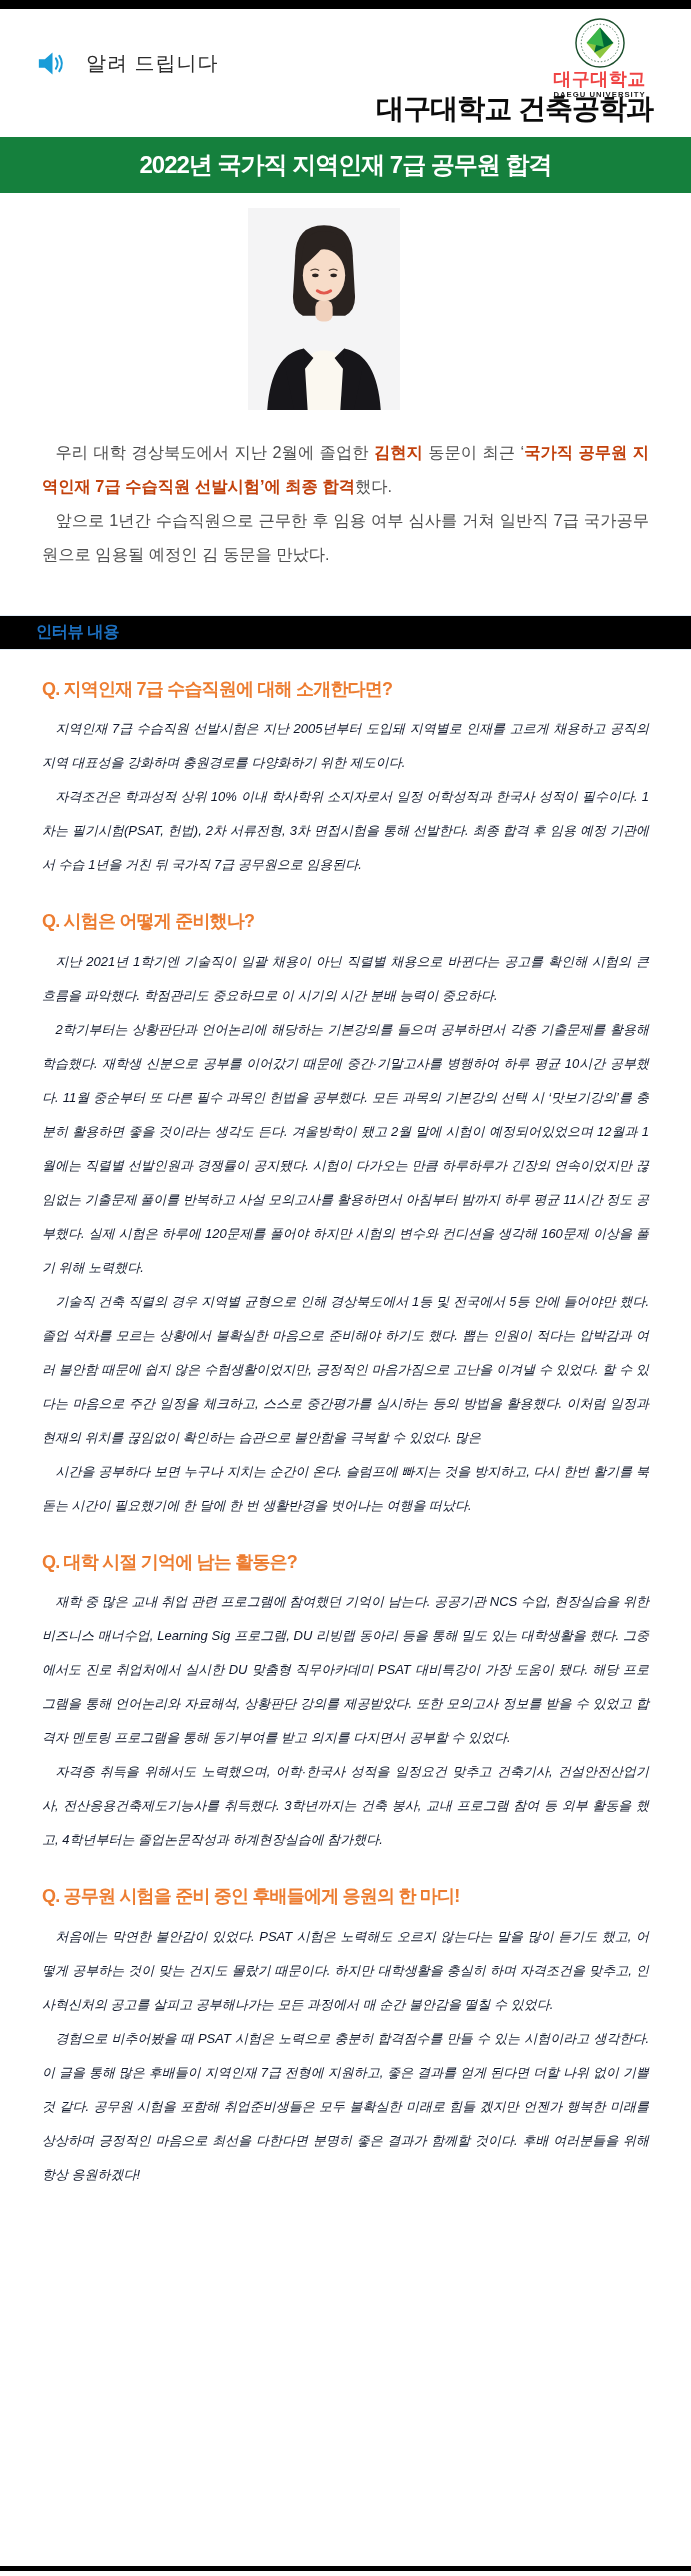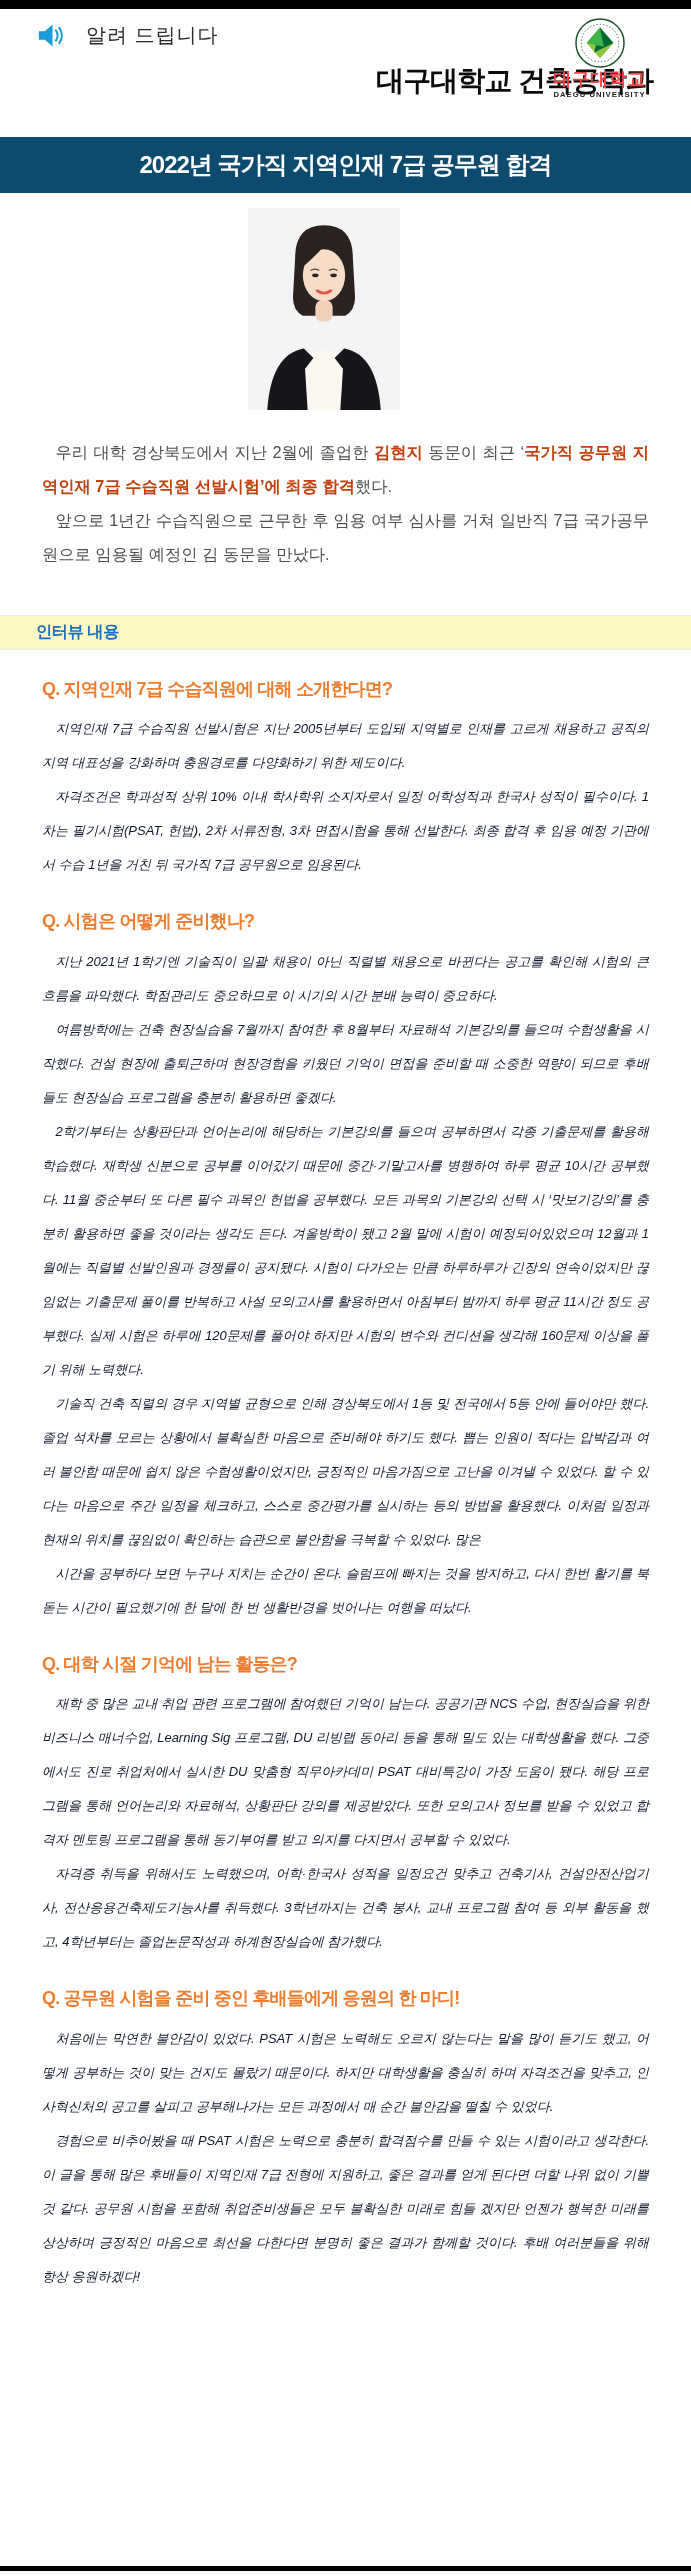--- a/index.html
+++ b/index.html
@@ -6,45 +6,45 @@
   body{
     width:691px;height:2576px;overflow:hidden;background:#ffffff;
     font-family:"Liberation Sans","DejaVu Sans",sans-serif;
     -webkit-font-smoothing:antialiased;
   }
   .top-bar{height:8.6px;background:#000000;}
   .bottom-bar{height:4.8px;background:#000000;position:absolute;bottom:0;left:0;width:691px;}
   .page{position:relative;width:691px;height:2571px;}
 
   
-  .header{position:relative;padding:7px 38px 0;height:128px;box-sizing:border-box;}
+  .header{position:relative;padding:35px 38px 0;height:128px;box-sizing:border-box;}
   .notice-row{display:flex;align-items:center;gap:19px;margin-top:5.8px;}
   .speaker-icon{width:29px;height:29px;flex:0 0 auto;}
   .notice-label{font-size:20px;color:#2b2b2b;letter-spacing:1px;}
   .univ-logo{position:absolute;top:9.6px;right:35px;width:113px;text-align:center;}
   .emblem{width:50px;height:50px;margin:0 auto 1.9px;display:block;}
   .logo-kr{font-size:18px;font-weight:bold;color:#ef4444;letter-spacing:0.5px;line-height:1.1;}
   .logo-en{font-size:7.7px;font-weight:bold;color:#222;letter-spacing:1px;}
   .dept-title{text-align:right;font-size:28px;font-weight:bold;color:#0b0b0b;margin-top:11.5px;letter-spacing:-1px;}
 
   
-  .banner{height:56px;background:#0c4a6e;display:flex;align-items:center;justify-content:center;}
+  .banner{height:56px;background:#15803d;display:flex;align-items:center;justify-content:center;}
   .banner-title{color:#ffffff;font-size:24px;font-weight:bold;letter-spacing:-1px;}
 
   
   .photo-wrap{margin:15.4px 0 0 248px;width:152px;height:202px;background:#f3f3f4;overflow:hidden;position:relative;}
   .photo-wrap svg{display:block;}
 
   
   .intro{padding:25px 42px 0;color:#4f4f4f;font-size:16.3px;line-height:34px;text-align:justify;}
   .intro p{margin:0;text-indent:13.4px;}
   .intro b{color:#c2410c;}
 
   
-  .section-band{margin-top:44px;height:33px;background:#fef9c3;display:flex;align-items:center;
+  .section-band{margin-top:44px;height:33px;background:#000000;display:flex;align-items:center;
                 padding-left:36px;border-top:1px solid #e3eef8;border-bottom:1px solid #e3eef8;}
   .section-band .band-title{color:#1c6fbf;font-size:16.3px;font-weight:bold;letter-spacing:-0.5px;}
 
   
   .qa-list{padding:0 42px;}
   .qa{margin-top:27px;}
   .qa-question{color:#ed7d31;font-size:18px;font-weight:bold;letter-spacing:-0.8px;margin:0 0 11.5px;}
   .qa-answer p{margin:0;color:#0f172a;font-size:13px;line-height:34px;text-align:justify;text-indent:13.4px;font-style:italic;}
 </style>
 </head>
@@ -126,21 +126,20 @@
       <div class="qa-answer">
         <p>지역인재 7급 수습직원 선발시험은 지난 2005년부터 도입돼 지역별로 인재를 고르게 채용하고 공직의 지역 대표성을 강화하며 충원경로를 다양화하기 위한 제도이다.</p>
         <p>자격조건은 학과성적 상위 10% 이내 학사학위 소지자로서 일정 어학성적과 한국사 성적이 필수이다. 1차는 필기시험(PSAT, 헌법), 2차 서류전형, 3차 면접시험을 통해 선발한다. 최종 합격 후 임용 예정 기관에서 수습 1년을 거친 뒤 국가직 7급 공무원으로 임용된다.</p>
       </div>
     </div>
 
     <div class="qa">
       <h3 class="qa-question">Q. 시험은 어떻게 준비했나?</h3>
       <div class="qa-answer">
         <p>지난 2021년 1학기엔 기술직이 일괄 채용이 아닌 직렬별 채용으로 바뀐다는 공고를 확인해 시험의 큰 흐름을 파악했다. 학점관리도 중요하므로 이 시기의 시간 분배 능력이 중요하다.</p>
-        <p>여름방학에는 건축 현장실습을 7월까지 참여한 후 8월부터 자료해석 기본강의를 들으며 수험생활을 시작했다. 건설 현장에 출퇴근하며 현장경험을 키웠던 기억이 면접을 준비할 때 소중한 역량이 되므로 후배들도 현장실습 프로그램을 충분히 활용하면 좋겠다.</p>
         <p>2학기부터는 상황판단과 언어논리에 해당하는 기본강의를 들으며 공부하면서 각종 기출문제를 활용해 학습했다. 재학생 신분으로 공부를 이어갔기 때문에 중간·기말고사를 병행하여 하루 평균 10시간 공부했다. 11월 중순부터 또 다른 필수 과목인 헌법을 공부했다. 모든 과목의 기본강의 선택 시 ‘맛보기강의’를 충분히 활용하면 좋을 것이라는 생각도 든다. 겨울방학이 됐고 2월 말에 시험이 예정되어있었으며 12월과 1월에는 직렬별 선발인원과 경쟁률이 공지됐다. 시험이 다가오는 만큼 하루하루가 긴장의 연속이었지만 끊임없는 기출문제 풀이를 반복하고 사설 모의고사를 활용하면서 아침부터 밤까지 하루 평균 11시간 정도 공부했다. 실제 시험은 하루에 120문제를 풀어야 하지만 시험의 변수와 컨디션을 생각해 160문제 이상을 풀기 위해 노력했다.</p>
         <p>기술직 건축 직렬의 경우 지역별 균형으로 인해 경상북도에서 1등 및 전국에서 5등 안에 들어야만 했다. 졸업 석차를 모르는 상황에서 불확실한 마음으로 준비해야 하기도 했다. 뽑는 인원이 적다는 압박감과 여러 불안함 때문에 쉽지 않은 수험생활이었지만, 긍정적인 마음가짐으로 고난을 이겨낼 수 있었다. 할 수 있다는 마음으로 주간 일정을 체크하고, 스스로 중간평가를 실시하는 등의 방법을 활용했다. 이처럼 일정과 현재의 위치를 끊임없이 확인하는 습관으로 불안함을 극복할 수 있었다. 많은</p>
         <p>시간을 공부하다 보면 누구나 지치는 순간이 온다. 슬럼프에 빠지는 것을 방지하고, 다시 한번 활기를 북돋는 시간이 필요했기에 한 달에 한 번 생활반경을 벗어나는 여행을 떠났다.</p>
       </div>
     </div>
 
     <div class="qa">
       <h3 class="qa-question">Q. 대학 시절 기억에 남는 활동은?</h3>
       <div class="qa-answer">
         <p>재학 중 많은 교내 취업 관련 프로그램에 참여했던 기억이 남는다. 공공기관 NCS 수업, 현장실습을 위한 비즈니스 매너수업, Learning Sig 프로그램, DU 리빙랩 동아리 등을 통해 밀도 있는 대학생활을 했다. 그중에서도 진로 취업처에서 실시한 DU 맞춤형 직무아카데미 PSAT 대비특강이 가장 도움이 됐다. 해당 프로그램을 통해 언어논리와 자료해석, 상황판단 강의를 제공받았다. 또한 모의고사 정보를 받을 수 있었고 합격자 멘토링 프로그램을 통해 동기부여를 받고 의지를 다지면서 공부할 수 있었다.</p>

